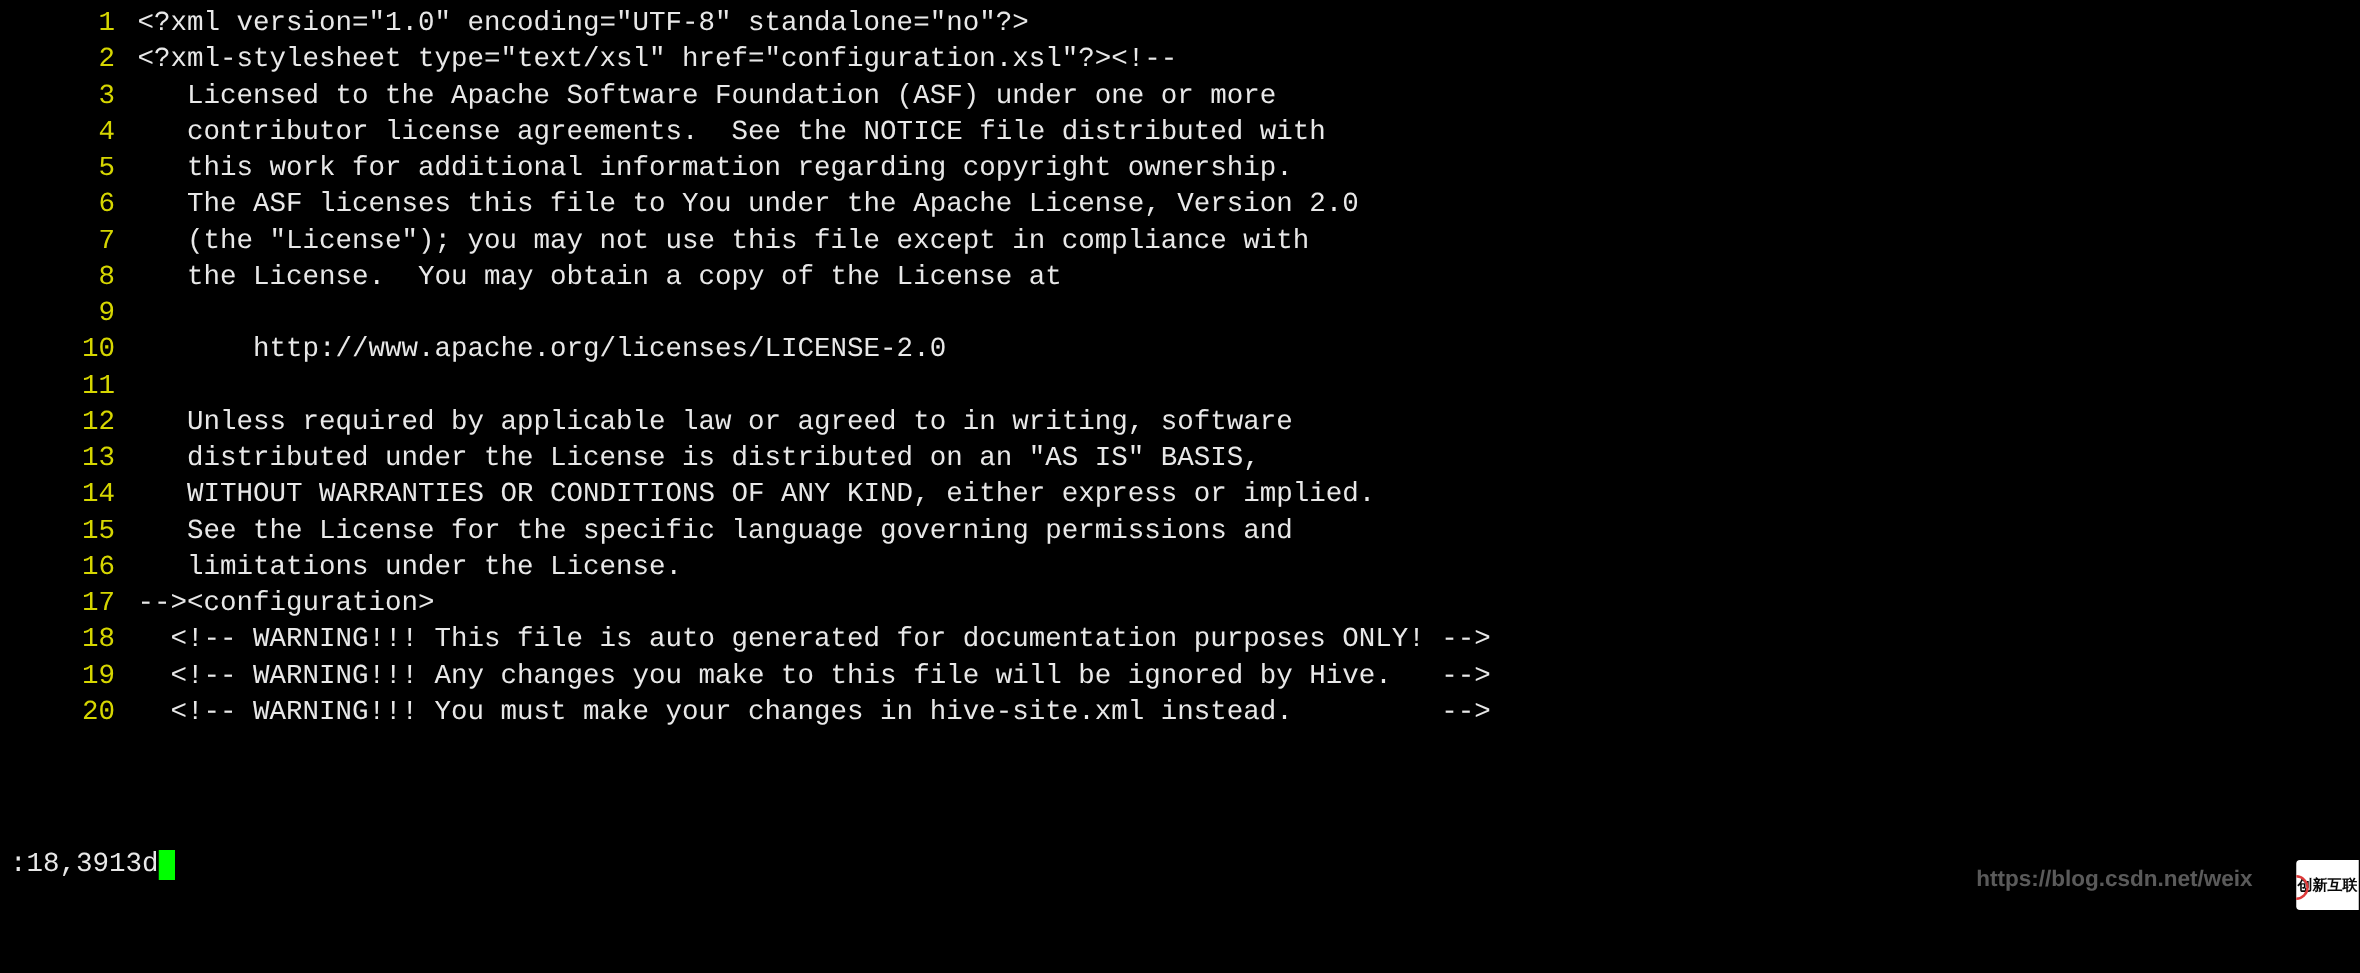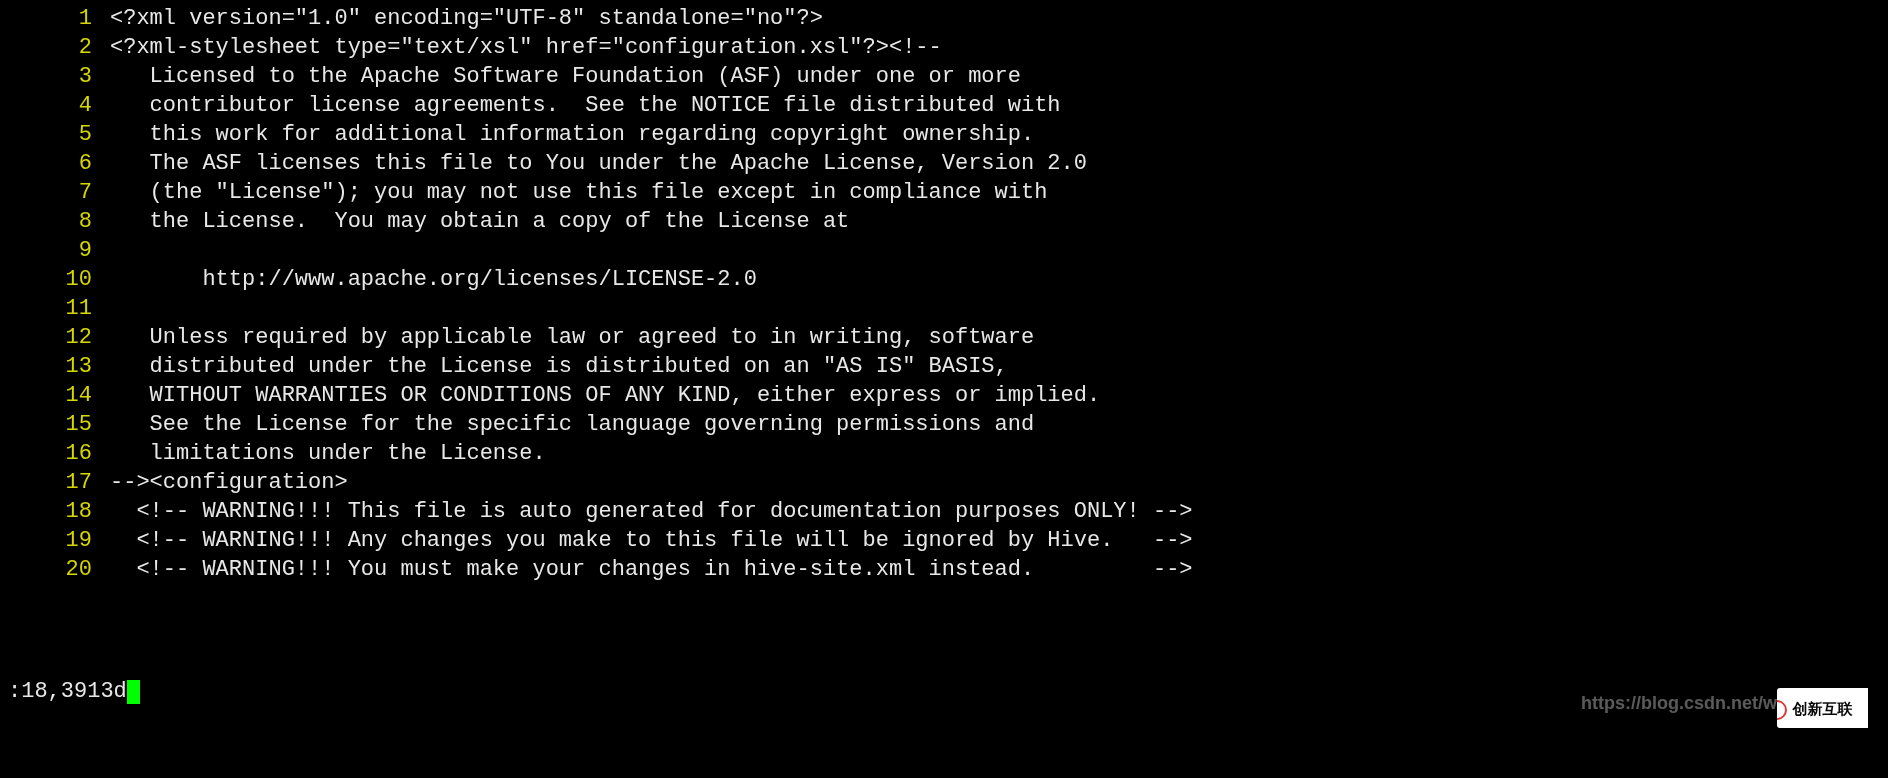--- a/index.html
+++ b/index.html
@@ -62,32 +62,32 @@
     position: absolute;
     right: 86px;
     bottom: 60px;
     font-family: Arial, sans-serif;
     font-size: 18px;
     color: rgba(200,200,200,0.45);
     font-weight: bold;
   }
   .watermark-logo {
     position: absolute;
-    right: 20px;
+    right: 1px;
     bottom: 50px;
-    width: 91px;
+    width: 50px;
     height: 40px;
     background: #ffffff;
     border-radius: 3px 0 0 3px;
     display: flex;
     align-items: center;
     justify-content: center;
     font-family: Arial, sans-serif;
     font-weight: bold;
-    font-size: 15px;
+    font-size: 12px;
     color: #080808;
     overflow: hidden;
   }
   .watermark-logo::before {
     content: "";
     position: absolute;
     left: -10px;
     top: 12px;
     width: 16px;
     height: 16px;

